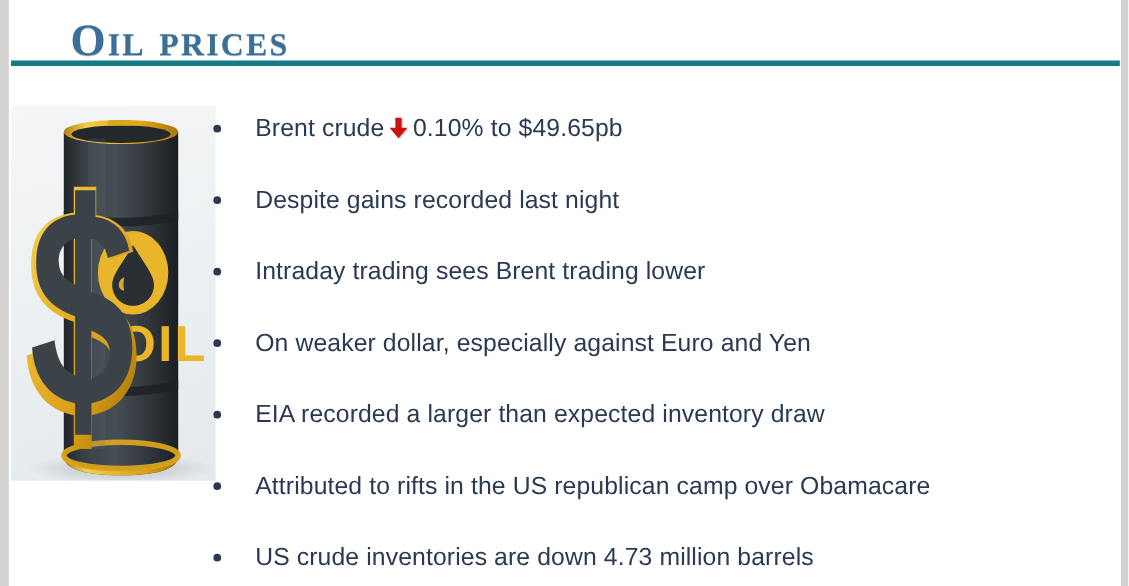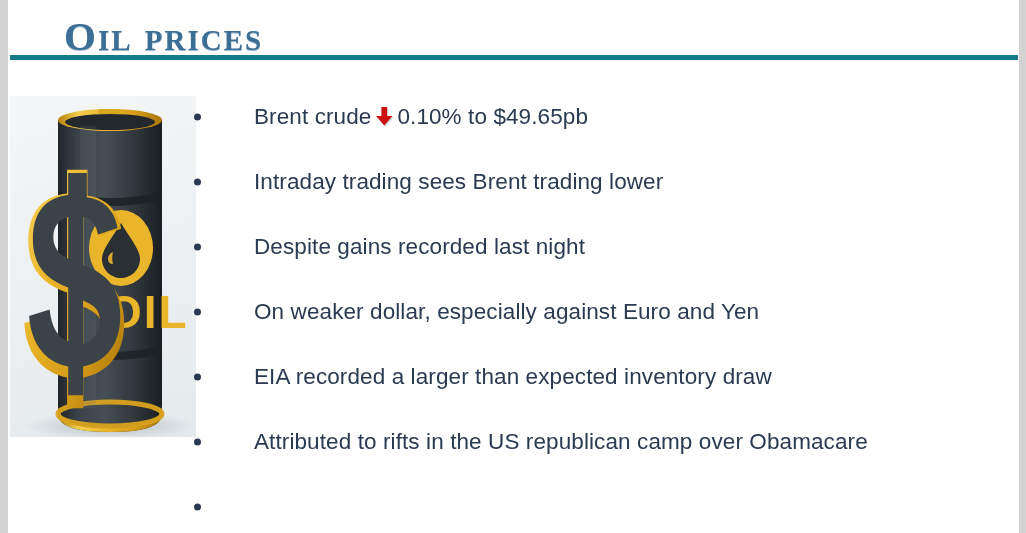--- a/index.html
+++ b/index.html
@@ -74,21 +74,21 @@
     position: absolute;
     left: 4px;
     top: 50%;
     transform: translateY(-50%);
     width: 7px;
     height: 7px;
     border-radius: 50%;
     background: #2b3a52;
   }
   .bullet-text {
-    margin-left: 64px;
+    margin-left: 42px;
     font-family: "Liberation Sans", sans-serif;
     font-size: 22.5px;
     color: #2a3a52;
     white-space: nowrap;
     letter-spacing: 0.1px;
   }
   .bullet-text .seg { }
   .down-arrow {
     display: inline-block;
     position: relative;
@@ -198,42 +198,43 @@
       <span class="bullet-text"><span class="seg">Brent crude</span><span class="down-arrow"><svg width="19" height="22" viewBox="0 0 19 22" xmlns="http://www.w3.org/2000/svg">
               <g transform="translate(1,1)">
                 <path d="M5.4 0 H11.1 V9.1 H16.4 L8.25 18.6 L0.1 9.1 H5.4 Z" fill="#9b9b9b" opacity="0.45" transform="translate(1.2,1.2)"></path>
                 <path d="M5.4 0 H11.1 V9.1 H16.4 L8.25 18.6 L0.1 9.1 H5.4 Z" fill="#cc1111"></path>
               </g>
             </svg></span><span class="seg">0.10% to $49.65pb</span></span>
     </div>
 
     <div class="bullet-row">
       <span class="bullet-dot"></span>
+      <span class="bullet-text">Despite gains recorded last night</span>
+    </div>
+
+    <div class="bullet-row">
+      <span class="bullet-dot"></span>
       <span class="bullet-text">Intraday trading sees Brent trading lower</span>
     </div>
 
     <div class="bullet-row">
       <span class="bullet-dot"></span>
-      <span class="bullet-text">Despite gains recorded last night</span>
-    </div>
-
-    <div class="bullet-row">
-      <span class="bullet-dot"></span>
       <span class="bullet-text">On weaker dollar, especially against Euro and Yen</span>
     </div>
 
     <div class="bullet-row">
       <span class="bullet-dot"></span>
       <span class="bullet-text">EIA recorded a larger than expected inventory draw</span>
     </div>
 
     <div class="bullet-row">
       <span class="bullet-dot"></span>
       <span class="bullet-text">Attributed to rifts in the US republican camp over Obamacare</span>
     </div>
 
     <div class="bullet-row">
       <span class="bullet-dot"></span>
+      <span class="bullet-text">US crude inventories are down 4.73 million barrels</span>
     </div>
 
   </div>
 
 </div>
 
 </body></html>

